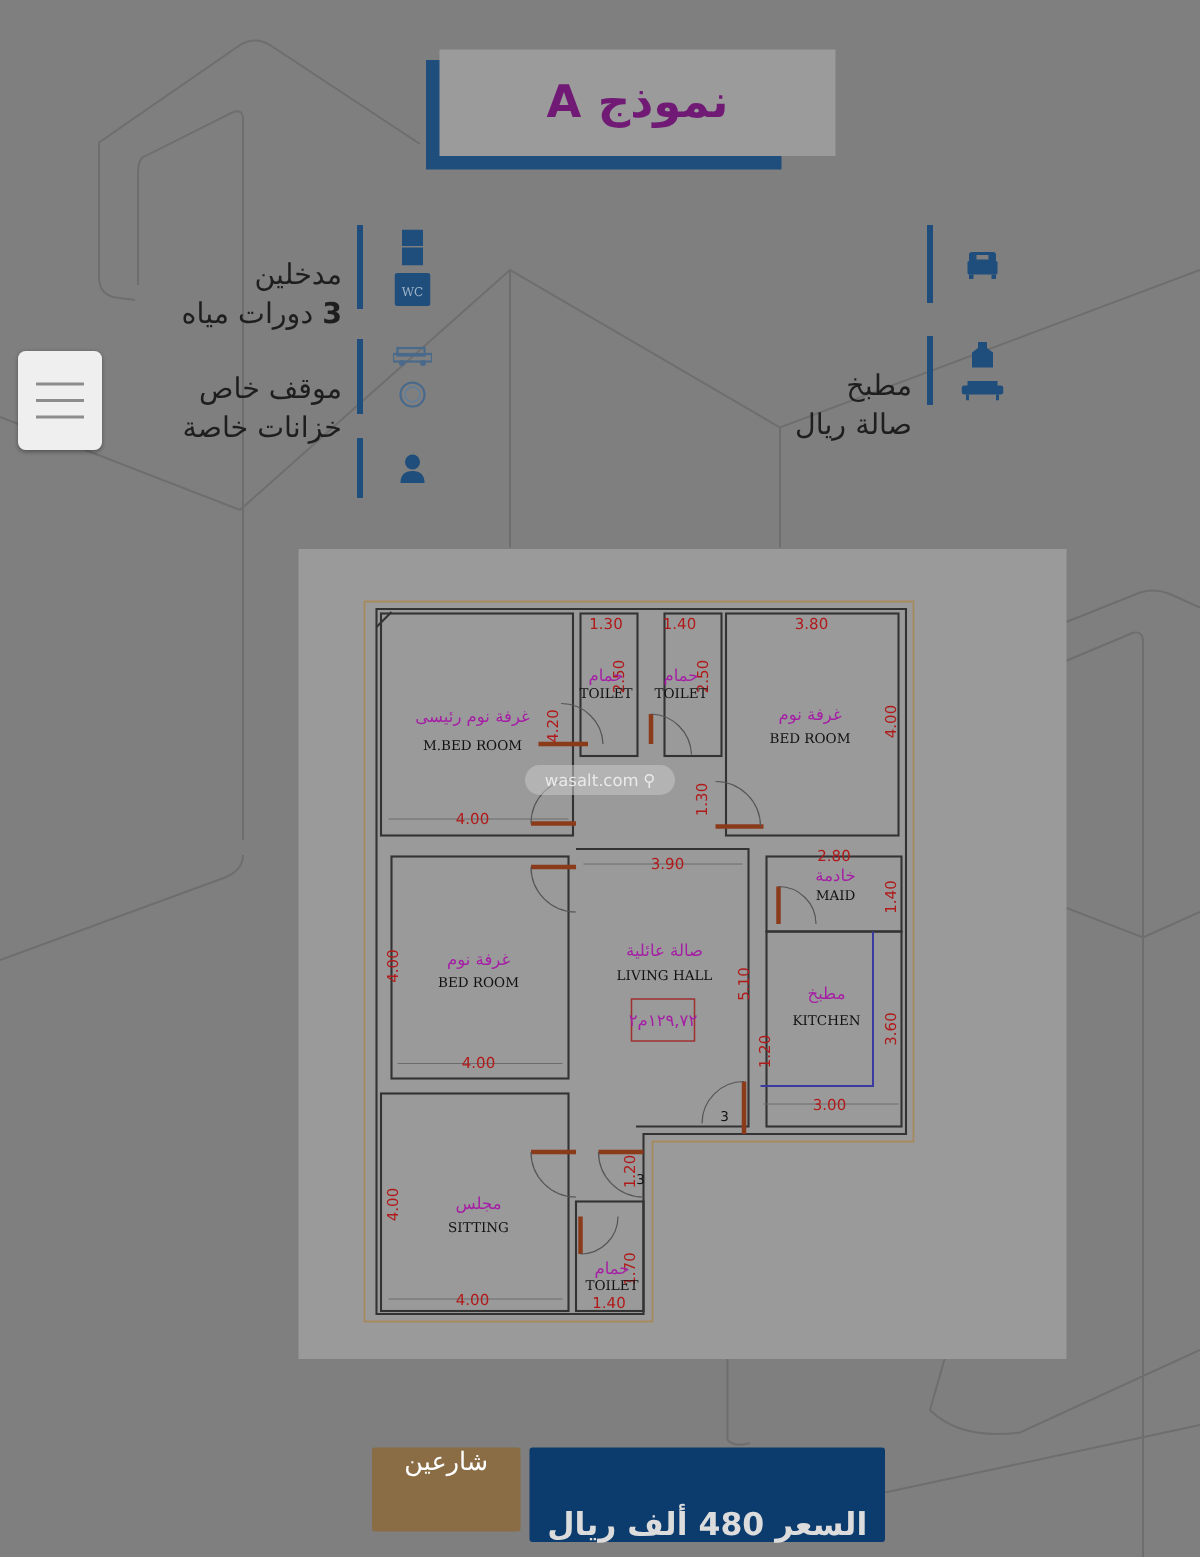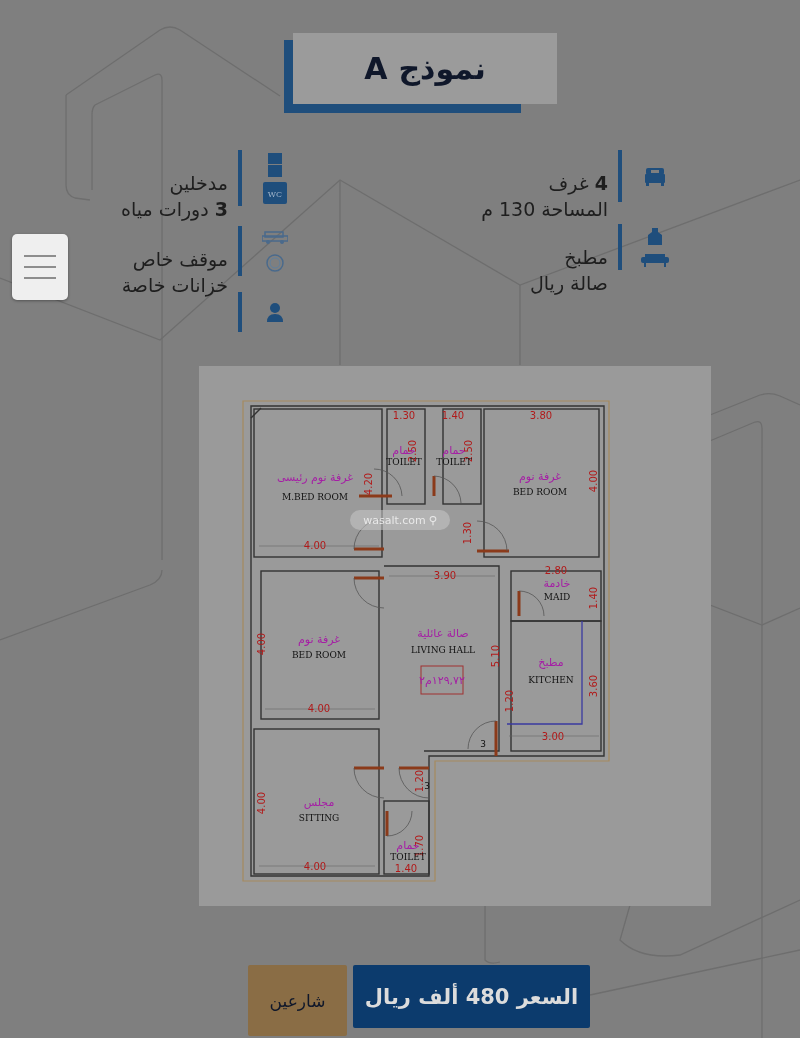--- a/index.html
+++ b/index.html
@@ -15,21 +15,21 @@
   .title-shadow {
     position: absolute; left: 284px; top: 40px; width: 237px; height: 73px;
     background: #1f4e7c;
   }
   .title-box {
     position: absolute; left: 293px; top: 33px; width: 264px; height: 71px;
     background: #9b9b9b;
     display: flex; align-items: center; justify-content: center;
   }
   .title-text {
-    color: #0f172a; font-size: 30px; font-weight: bold; direction: rtl;
+    color: #701a75; font-size: 30px; font-weight: bold; direction: rtl;
     letter-spacing: 0.5px;
   }
 
   
   .feature {
     position: absolute; display: flex; flex-direction: row-reverse; align-items: stretch;
   }
   .feature .icons {
     display: flex; flex-direction: column; justify-content: space-around; align-items: center;
     width: 30px; margin-left: 8px;
@@ -62,28 +62,28 @@
   .watermark {
     position: absolute; left: 350px; top: 510px; width: 100px; height: 20px;
     background: rgba(200,200,200,0.55); border-radius: 10px;
     color: #e9e9e9; font-size: 11px; display: flex; align-items: center; justify-content: center; gap: 3px;
   }
 
   
   .price-btn {
     position: absolute; left: 353px; top: 965px; width: 237px; height: 63px;
     background: #0c3b6d; border-radius: 2px;
-    display: flex; align-items: center; justify-content: center;
+    display: flex; align-items: flex-end; justify-content: center;
     color: #dcdcdc; font-size: 21px; font-weight: bold; direction: rtl;
   }
   .streets-btn {
-    position: absolute; left: 248px; top: 965px; width: 99px; height: 71px;
+    position: absolute; left: 248px; top: 965px; width: 99px; height: 56px;
     background: #8a6d45; border-radius: 2px;
-    display: flex; align-items: center; justify-content: center;
-    color: #0f172a; font-size: 17px; direction: rtl;
+    display: flex; justify-content: center;
+    color: #ffffff; font-size: 17px; direction: rtl;
   }
 </style>
 </head>
 <body>
 
 <svg class="bg-lines" viewBox="0 0 800 1038" width="800" height="1038">
   <g fill="none" stroke="#6e6e6e" stroke-width="1.3">
     <path d="M 66 95 L 160 30 Q 170 24 180 30 L 280 96"></path>
     <path d="M 66 95 L 66 185 Q 66 195 75 198 L 90 200"></path>
     <path d="M 95 105 L 155 75 Q 162 72 162 80 L 162 560"></path>
@@ -115,24 +115,20 @@
       <svg width="22" height="20" viewBox="0 0 22 20">
           <rect x="2" y="2" width="18" height="7" rx="2" fill="#1f4e7c"></rect>
           <rect x="1" y="8" width="20" height="9" rx="1" fill="#1f4e7c"></rect>
           <rect x="7" y="4" width="8" height="3" fill="#7f7f7f"></rect>
           <rect x="2" y="17" width="3" height="3" fill="#1f4e7c"></rect>
           <rect x="17" y="17" width="3" height="3" fill="#1f4e7c"></rect>
         </svg>
     </span>
   </div>
   <div class="bar"></div>
-  <div class="lines">
-    <div class="line"><b>4</b><span> غرف</span></div>
-    <div class="line"><span>المساحة 130 م</span></div>
-  </div>
 </div>
 
 <div class="feature" style="left: 470px; top: 224px; width: 200px; height: 46px;">
   <div class="icons">
     <span class="icon">
       <svg width="16" height="18" viewBox="0 0 16 18">
           <path d="M5 0 L11 0 L11 4 L15 7 L15 17 L1 17 L1 7 L5 4 Z" fill="#1f4e7c"></path>
         </svg>
     </span>
     <span class="icon">

